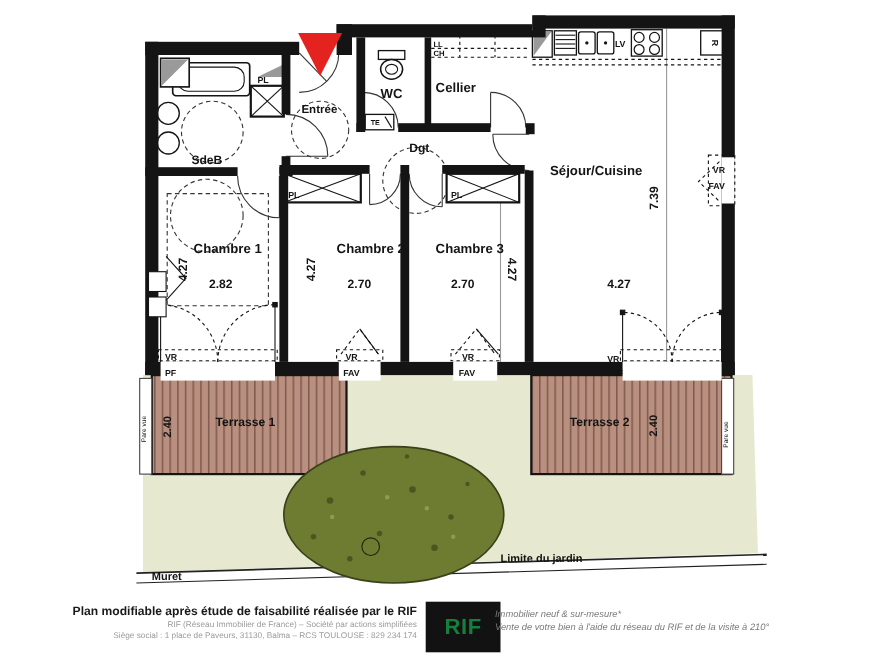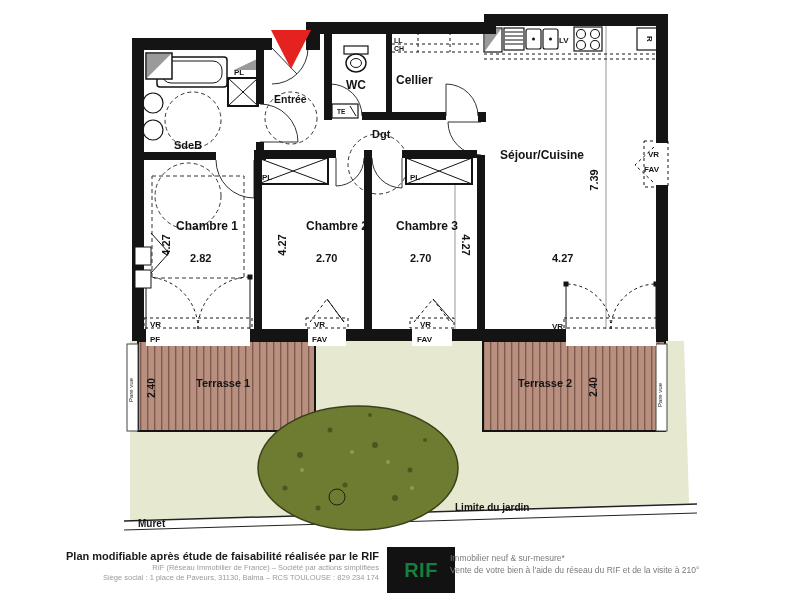--- a/index.html
+++ b/index.html
@@ -7,21 +7,21 @@
          font-family:"Liberation Sans",sans-serif;}
   svg text{font-family:"Liberation Sans",sans-serif;fill:#141414;}
   .lbl{font-weight:bold;}
   #footer{position:absolute;left:0;top:543px;width:800px;height:57px;background:#fff;}
   .f-left{position:absolute;left:55px;top:7px;width:324px;text-align:right;}
   .f-bold{font-size:11px;font-weight:bold;color:#1a1a1a;line-height:13px;white-space:nowrap;}
   .f-small{font-size:7.5px;color:#9b9b9b;line-height:9.5px;white-space:nowrap;}
   .f-logo{position:absolute;left:387px;top:4px;width:68px;height:46px;background:#121212;
           color:#15803d;display:flex;align-items:center;justify-content:center;
           font-size:20px;font-weight:bold;letter-spacing:.5px;}
-  .f-right{position:absolute;left:450px;top:9px;font-size:8.5px;color:#7a7a7a;line-height:12px;white-space:nowrap;}
+  .f-right{position:absolute;left:450px;top:9px;font-size:8.5px;color:#7a7a7a;line-height:12px;white-space:nowrap;font-style:italic;}
 </style>
 </head>
 <body>
 
 <div id="stage">
 <svg width="800" height="545" viewBox="0 0 800 545">
   <defs>
     <pattern id="deckP" width="7" height="12" patternUnits="userSpaceOnUse">
       <rect width="7" height="12" fill="#b9907f"></rect>
       <line x1="0.7" y1="0" x2="0.7" y2="12" stroke="#7e5b4e" stroke-width="1.4"></line>

